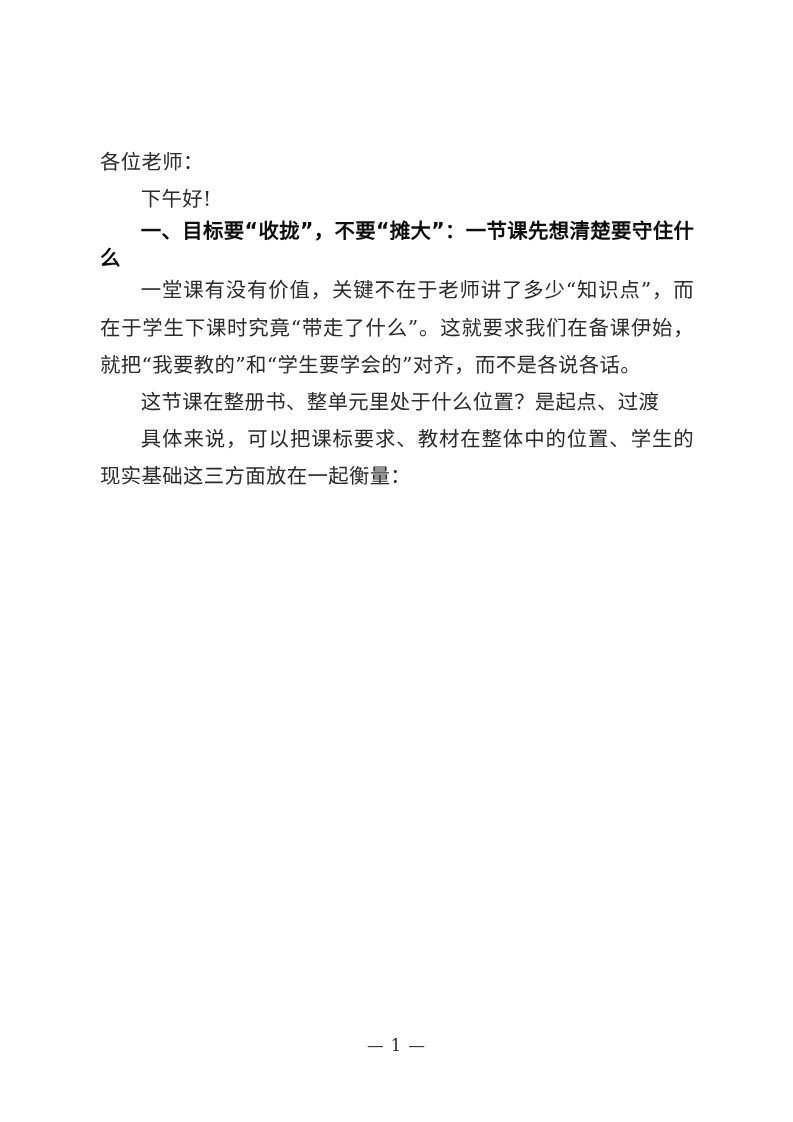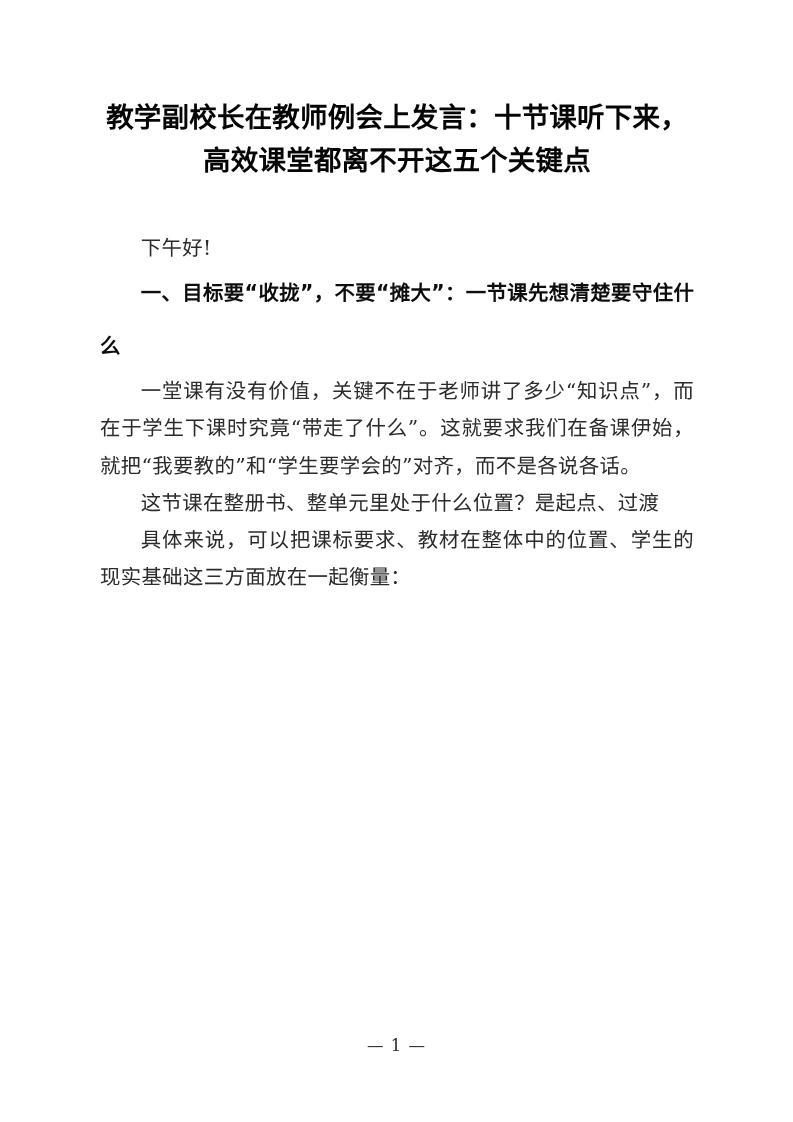--- a/index.html
+++ b/index.html
@@ -72,21 +72,21 @@
 
   .para.noindent {
     text-indent: 0;
   }
 
   
   .heading {
     font-family: "DejaVu Sans", "Liberation Sans", sans-serif;
     font-weight: 700;
     font-size: 20.4px;
-    line-height: 53px;
+    line-height: 27px;
     color: #0d0d0d;
     text-align: justify;
     text-justify: inter-ideograph;
     letter-spacing: 0.2px;
     text-indent: 2em;
     margin: 0;
     padding: 0;
   }
 
   
@@ -102,24 +102,24 @@
     letter-spacing: 1px;
   }
 </style>
 </head>
 <body>
 
 <div class="page">
 
   <div class="content">
 
-    <h1 class="doc-title">教学副校长在教师例会上发言：十节课听下来，高效课堂都离不开这五个关键点</h1>
 
     <div class="title-gap"></div>
 
+    <p class="para noindent">各位老师：</p>
 
     <p class="para indent">下午好!</p>
 
 
 
     <p class="heading">一、目标要“收拢”，不要“摊大”：一节课先想清楚要守住什么</p>
 
     <p class="para indent">一堂课有没有价值，关键不在于老师讲了多少“知识点”，而在于学生下课时究竟“带走了什么”。这就要求我们在备课伊始，就把“我要教的”和“学生要学会的”对齐，而不是各说各话。</p>
 
     <p class="para indent">这节课在整册书、整单元里处于什么位置？是起点、过渡</p>

